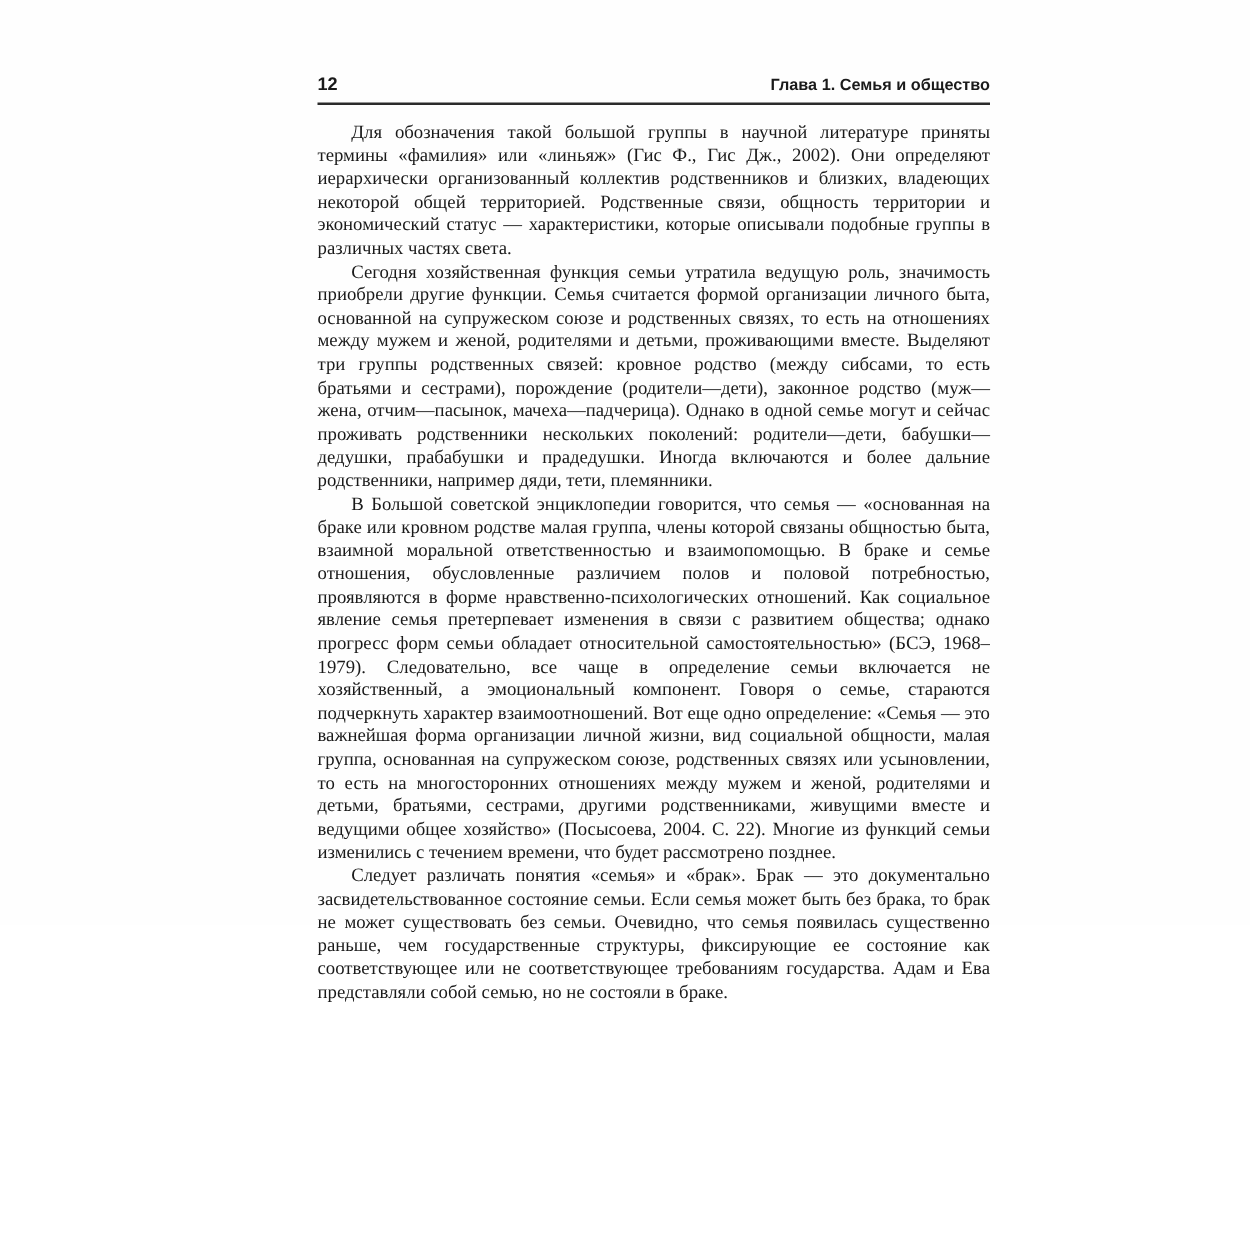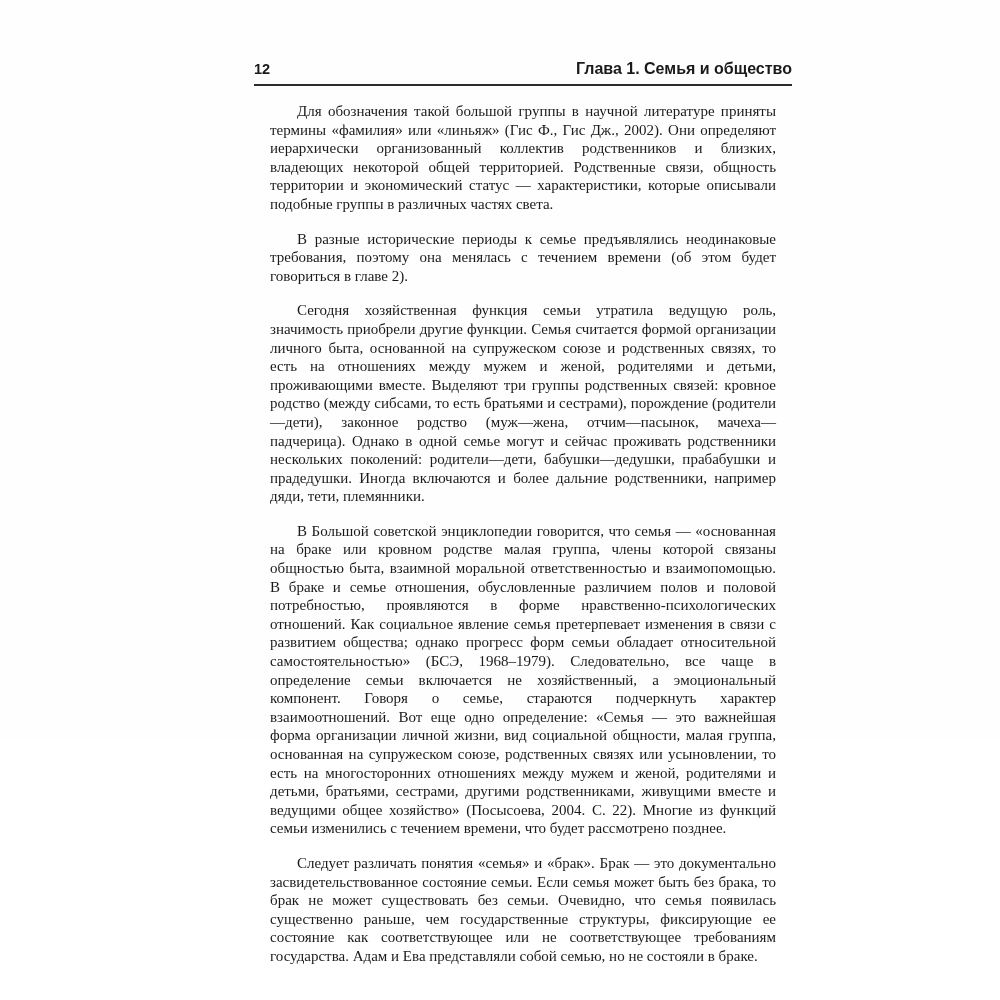--- a/index.html
+++ b/index.html
@@ -32,48 +32,47 @@
     align-items: baseline;
     font-family: "Liberation Sans", "DejaVu Sans", sans-serif;
     font-weight: bold;
     border-bottom: 2px solid #2b2b2b;
     padding-bottom: 6px;
   }
   .page-number {
     font-size: 14.5px;
   }
   .running-title {
-    font-size: 16px;
+    font-size: 13px;
   }
   .page-body {
     margin-top: 13px;
     font-size: 15px;
     line-height: 18.6px;
     text-align: justify;
     hyphens: auto;
   }
   .page-body p {
-    margin: 16px;
+    margin: 0;
     padding: 0;
     text-indent: 27px;
   }
 </style>
 </head>
 <body>
 
 <div class="page">
   <div class="content">
 
     <header class="page-header">
       <span class="page-number">12</span>
       <span class="running-title">Глава 1. Семья и общество</span>
     </header>
 
     <main class="page-body">
       <p>Для обозначения такой большой группы в научной литературе приняты термины «фамилия» или «линьяж» (Гис Ф., Гис Дж., 2002). Они определяют иерархически организованный коллектив родственников и близких, владеющих некоторой общей территорией. Родственные связи, общность территории и экономический статус — характеристики, которые описывали подобные группы в различных частях света.</p>
-      <p>В разные исторические периоды к семье предъявлялись неодинаковые требования, поэтому она менялась с течением времени (об этом будет говориться в главе 2).</p>
       <p>Сегодня хозяйственная функция семьи утратила ведущую роль, значимость приобрели другие функции. Семья считается формой организации личного быта, основанной на супружеском союзе и родственных связях, то есть на отношениях между мужем и женой, родителями и детьми, проживающими вместе. Выделяют три группы родственных связей: кровное родство (между сибсами, то есть братьями и сестрами), порождение (родители—дети), законное родство (муж—жена, отчим—пасынок, мачеха—падчерица). Однако в одной семье могут и сейчас проживать родственники нескольких поколений: родители—дети, бабушки—дедушки, прабабушки и прадедушки. Иногда включаются и более дальние родственники, например дяди, тети, племянники.</p>
       <p>В Большой советской энциклопедии говорится, что семья — «основанная на браке или кровном родстве малая группа, члены которой связаны общностью быта, взаимной моральной ответственностью и взаимопомощью. В браке и семье отношения, обусловленные различием полов и половой потребностью, проявляются в форме нравственно-психологических отношений. Как социальное явление семья претерпевает изменения в связи с развитием общества; однако прогресс форм семьи обладает относительной самостоятельностью» (БСЭ, 1968–1979). Следовательно, все чаще в определение семьи включается не хозяйственный, а эмоциональный компонент. Говоря о семье, стараются подчеркнуть характер взаимоотношений. Вот еще одно определение: «Семья — это важнейшая форма организации личной жизни, вид социальной общности, малая группа, основанная на супружеском союзе, родственных связях или усыновлении, то есть на многосторонних отношениях между мужем и женой, родителями и детьми, братьями, сестрами, другими родственниками, живущими вместе и ведущими общее хозяйство» (Посысоева, 2004. С. 22). Многие из функций семьи изменились с течением времени, что будет рассмотрено позднее.</p>
       <p>Следует различать понятия «семья» и «брак». Брак — это документально засвидетельствованное состояние семьи. Если семья может быть без брака, то брак не может существовать без семьи. Очевидно, что семья появилась существенно раньше, чем государственные структуры, фиксирующие ее состояние как соответствующее или не соответствующее требованиям государства. Адам и Ева представляли собой семью, но не состояли в браке.</p>
     </main>
 
   </div>
 </div>
 
 </body></html>

